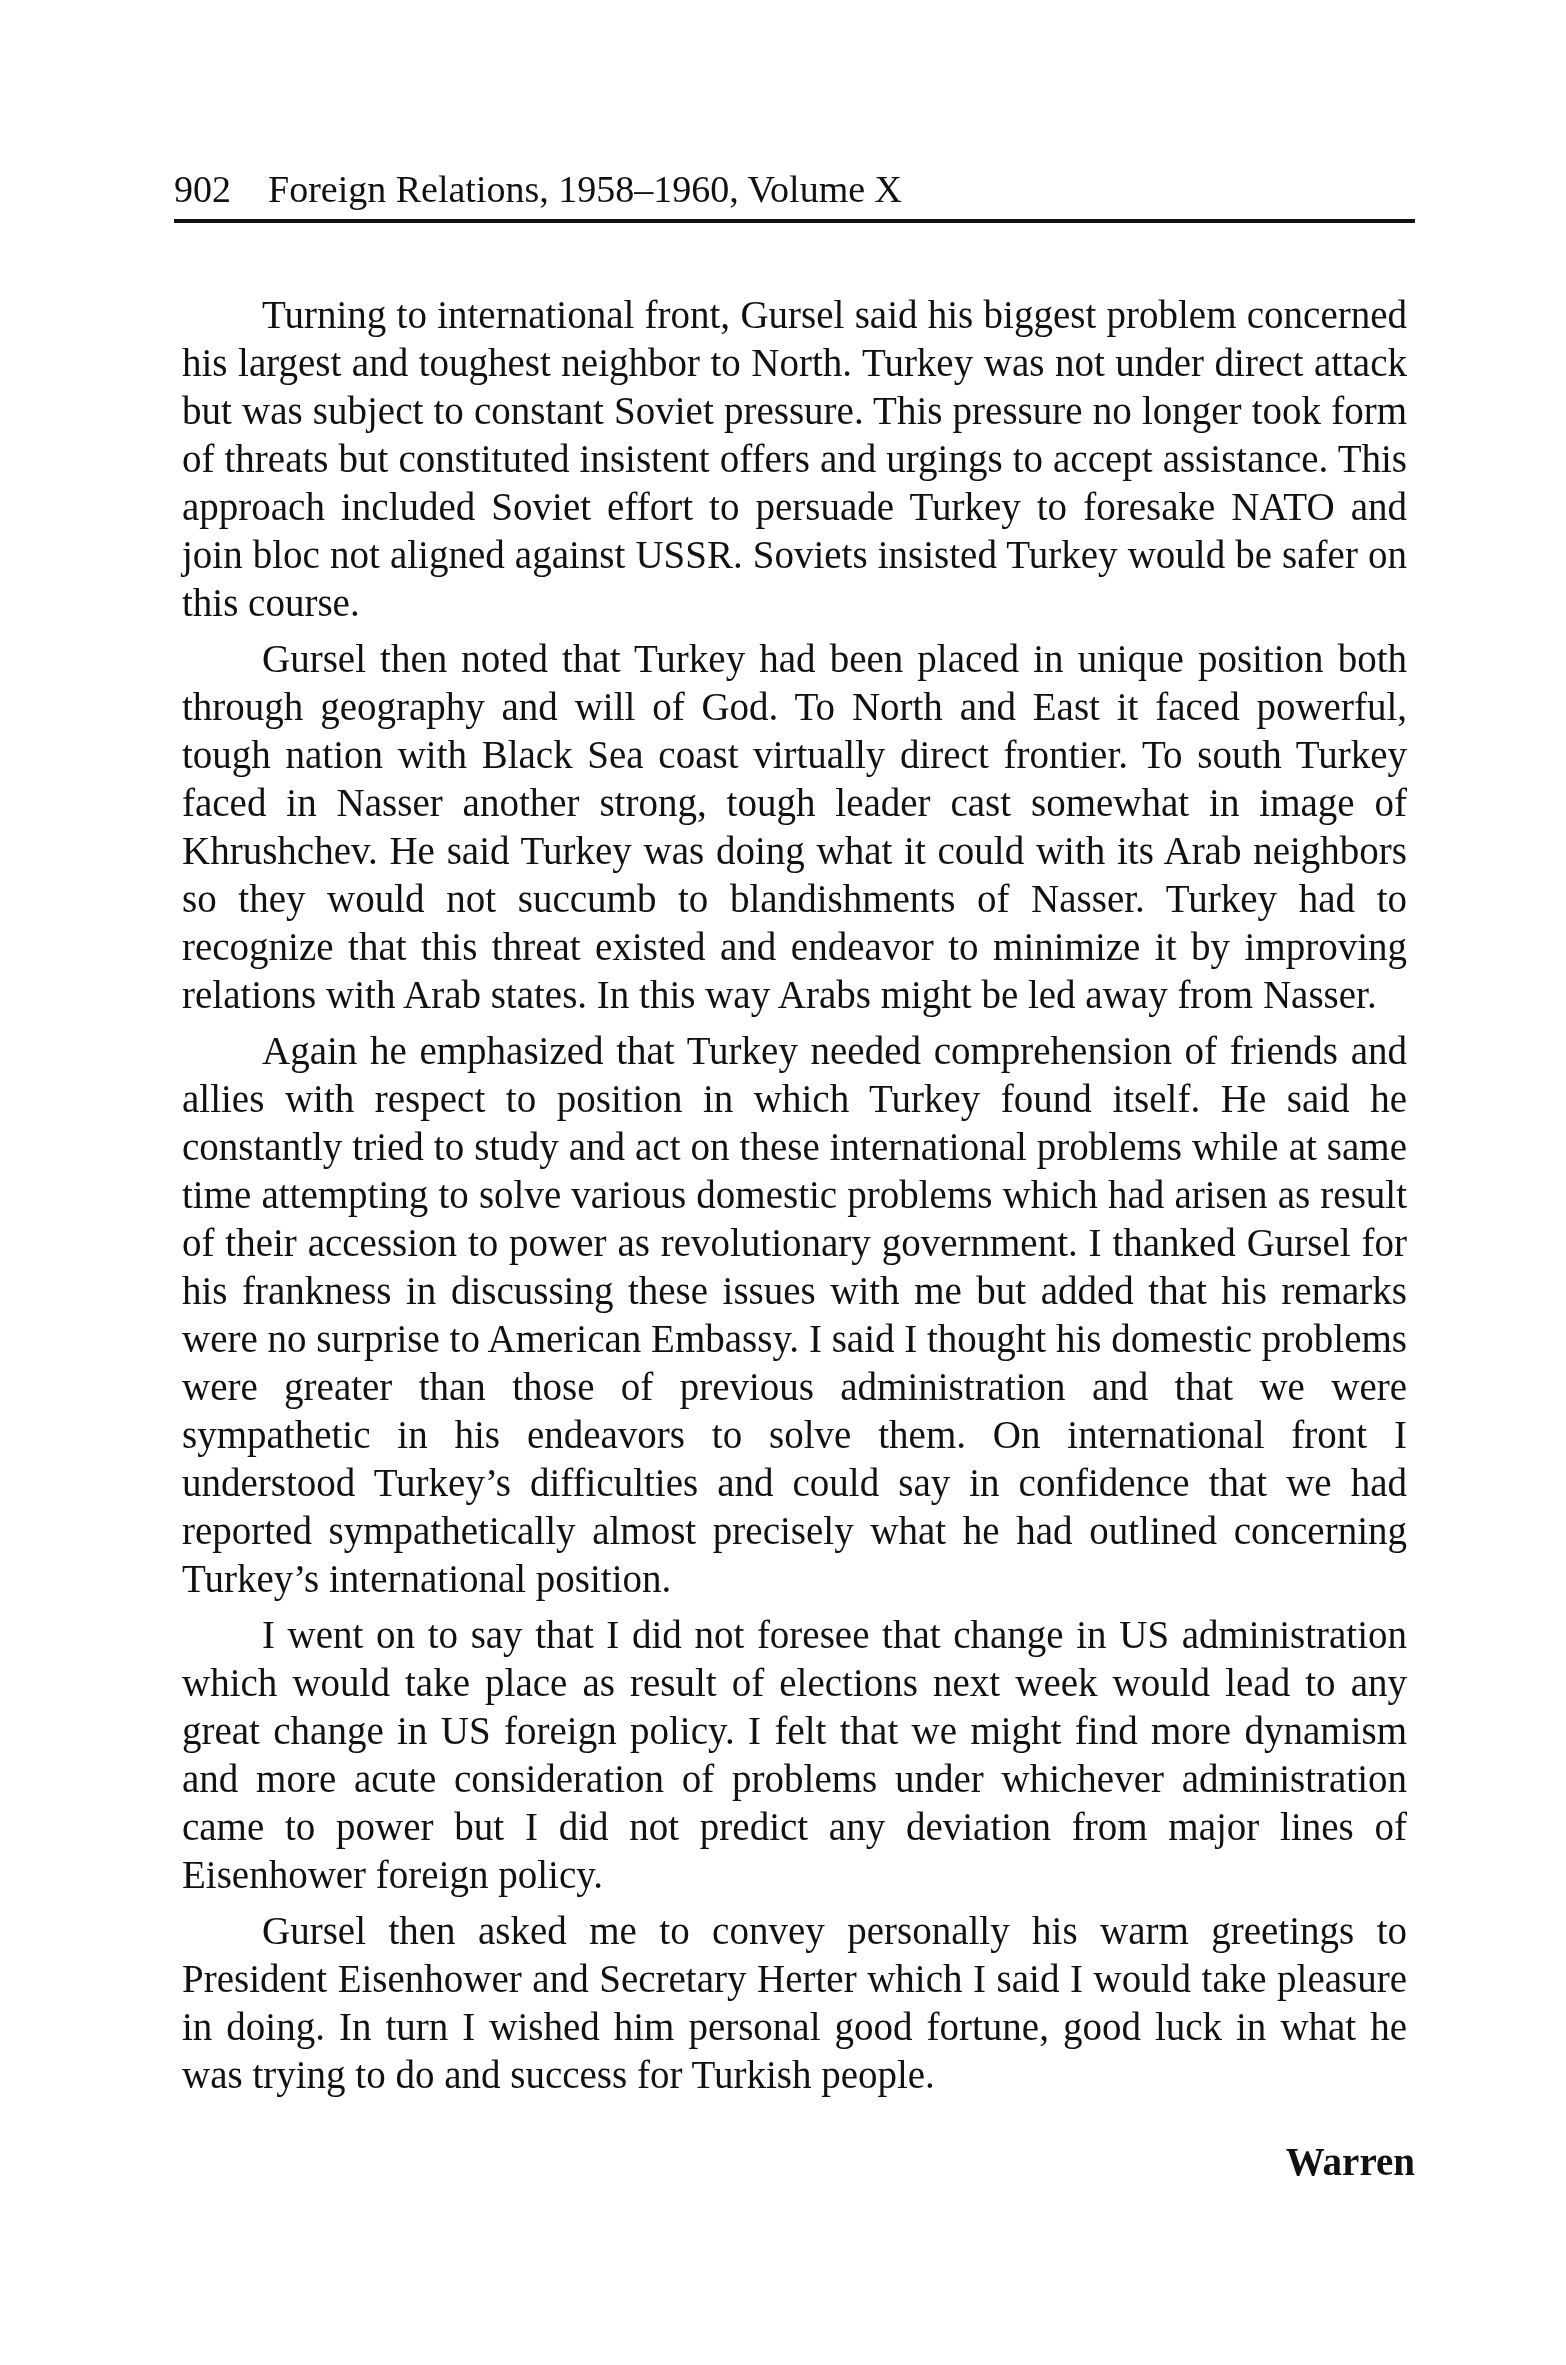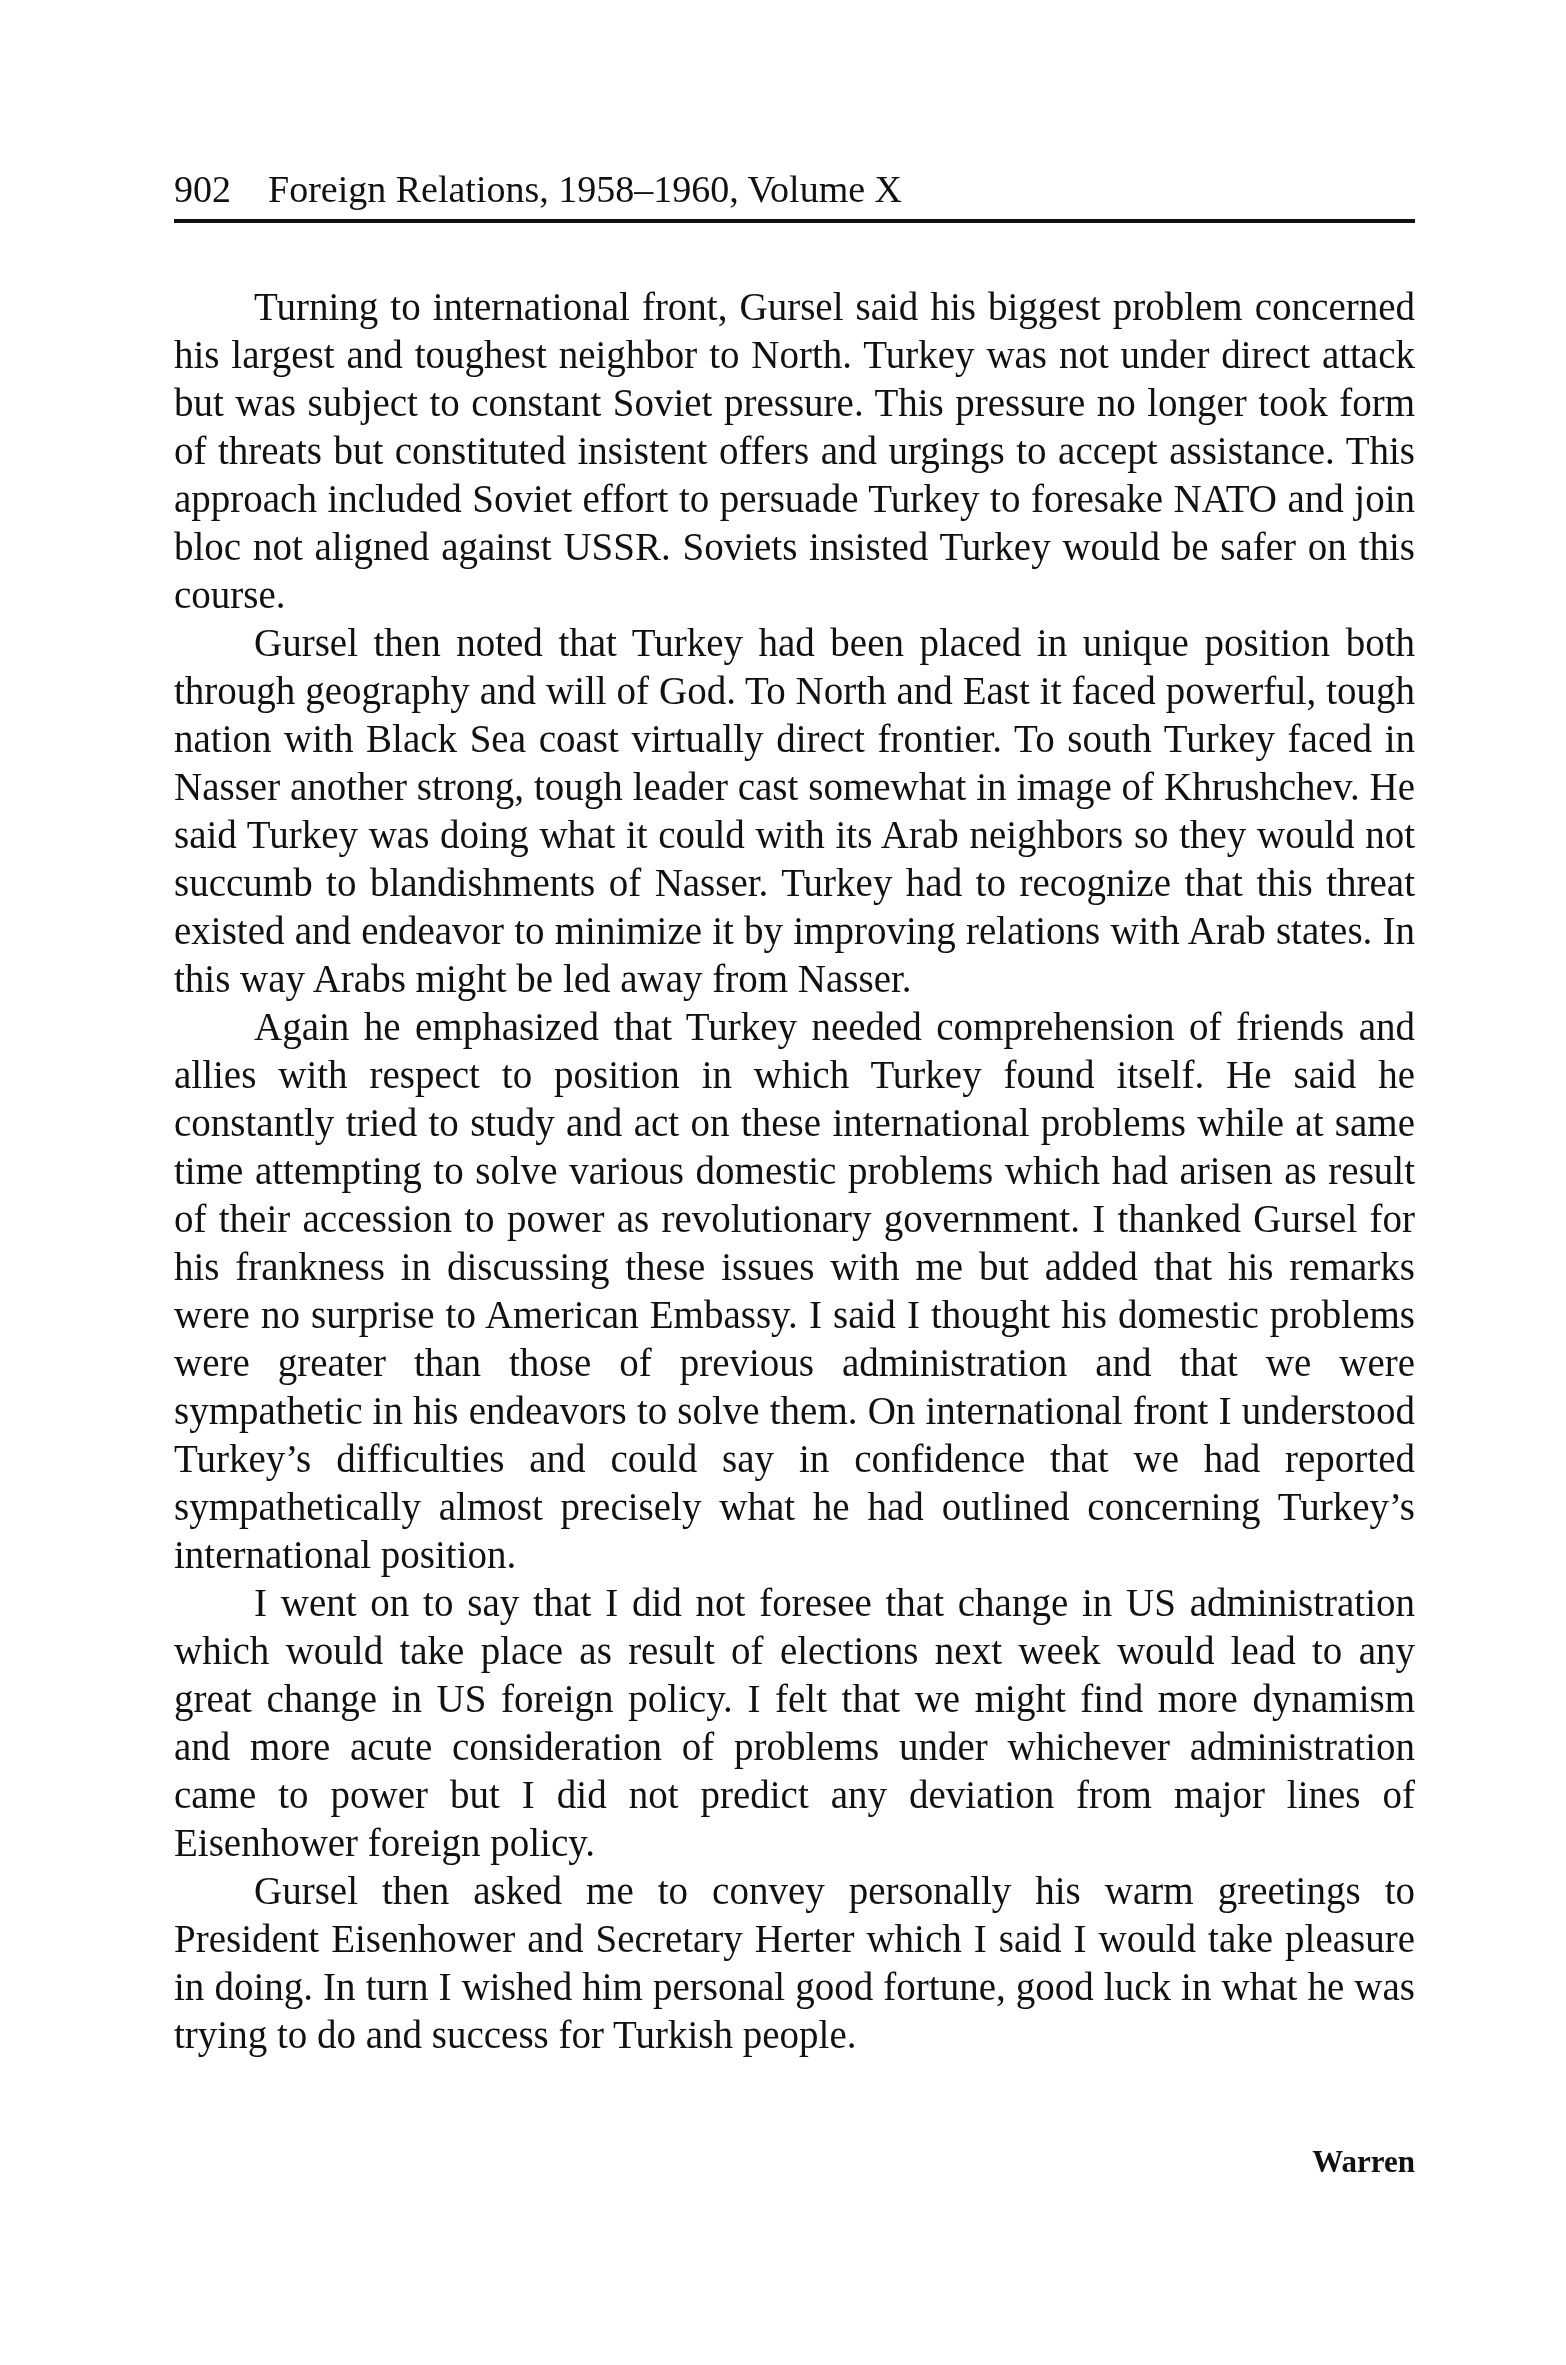--- a/index.html
+++ b/index.html
@@ -2,22 +2,22 @@
 <html style="font-size:7.6px"><head>
   <meta charset="utf-8">
   <style>
     html, body { margin: 0; padding: 0; background: #ffffff; }
     body { width: 1567px; height: 2512px; position: relative; overflow: hidden; font-family: "Liberation Serif", "DejaVu Serif", serif; color: #111111; }
     .page { position: absolute; left: 174px; top: 0; width: 1241px; }
     .running-head { position: absolute; top: 167px; left: 0; width: 1241px; font-size: 38px; line-height: 45px; white-space: nowrap; }
     .running-head .page-num { margin-right: 37px; }
     .rule { position: absolute; top: 219px; left: 0; width: 1241px; height: 0; border-top: 4.7px solid #111; }
     .body-text { position: absolute; top: 283px; left: 0; width: 1241px; font-size: 39px; line-height: 48px; text-align: justify; hyphens: manual; }
-    .body-text p { margin: 0; text-indent: 80px; }
-    .signature { position: absolute; top: 2138px; right: 0; font-size: 31px; font-weight: bold; line-height: 47px; }
+    .body-text p { margin: 8px; text-indent: 80px; }
+    .signature { position: absolute; top: 2138px; right: 0; font-size: 39px; font-weight: bold; line-height: 47px; }
   </style>
 </head>
 <body>
 
 <div class="page">
   <div class="running-head">
     <span class="page-num">902</span><span>Foreign Relations, 1958–1960, Volume X</span>
   </div>
   <div class="rule"></div>
 

